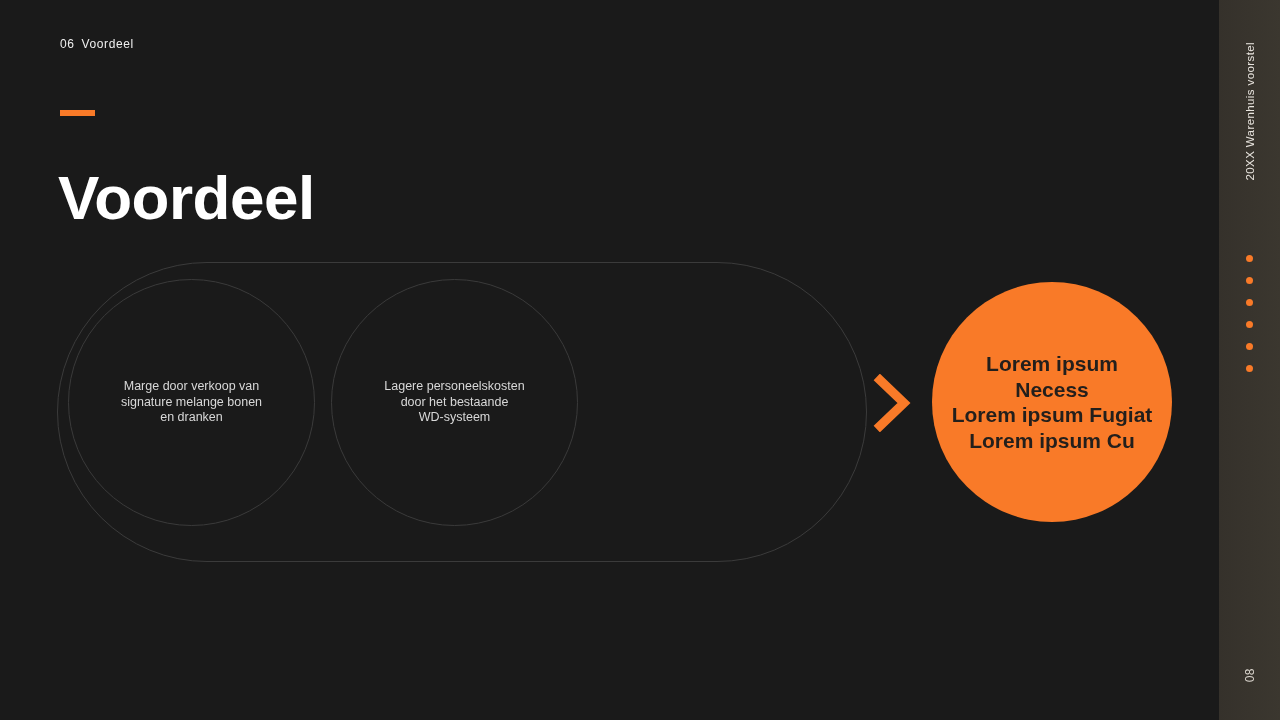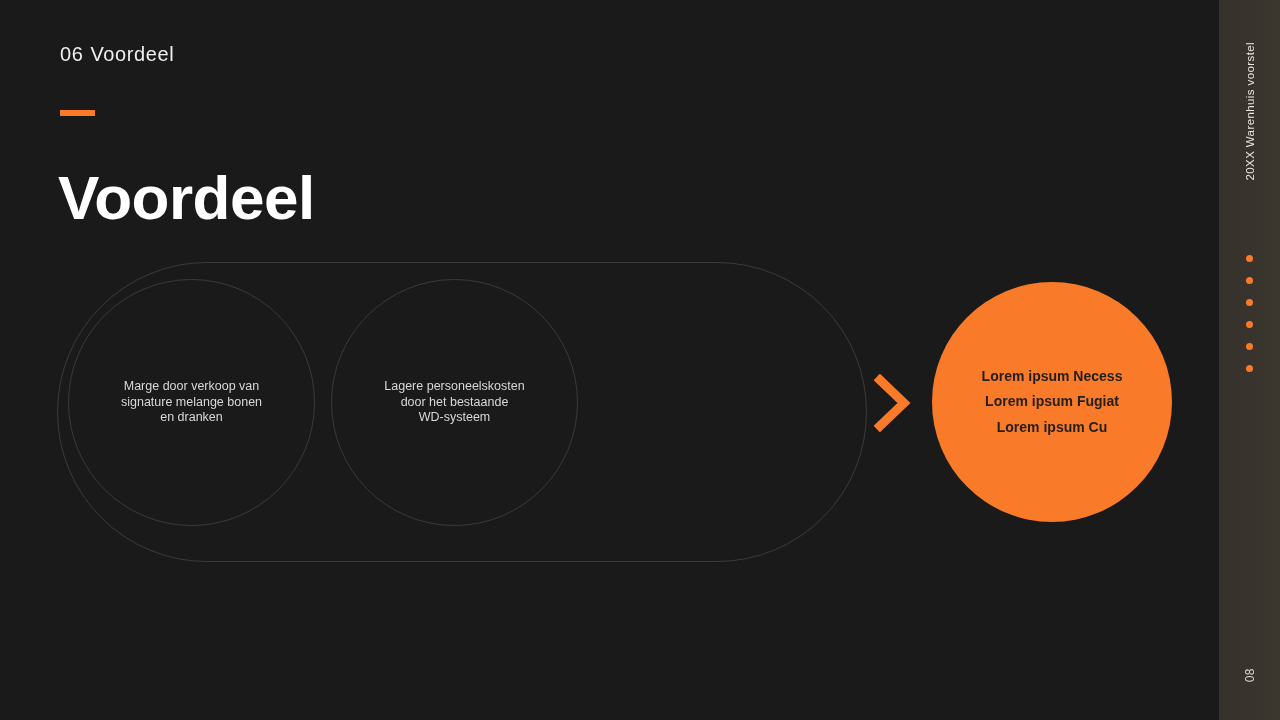--- a/index.html
+++ b/index.html
@@ -14,25 +14,24 @@
     background: #1a1a1a;
     overflow: hidden;
     font-family: "Liberation Sans", sans-serif;
   }
 
   
   .eyebrow {
     position: absolute;
     left: 60px;
     top: 37px;
-    font-size: 20px;
+    font-size: 12px;
     color: #efefef;
     letter-spacing: 0.6px;
     white-space: nowrap;
-    margin-top: 6px;
   }
   .eyebrow .num { margin-right: 7px; }
 
   .accent-bar {
     position: absolute;
     left: 60px;
     top: 110px;
     width: 35px;
     height: 6px;
     background: #f97a28;
@@ -111,21 +110,21 @@
     height: 240px;
     border-radius: 50%;
     background: #f97a28;
     display: flex;
     align-items: center;
     justify-content: center;
   }
   .highlight-text {
     width: 210px;
     text-align: center;
-    font-size: 14px;
+    font-size: 21px;
     font-weight: bold;
     line-height: 25.5px;
     color: #231f1c;
     white-space: pre-line;
   }
 
   
   .sidebar {
     position: absolute;
     left: 1219px;

